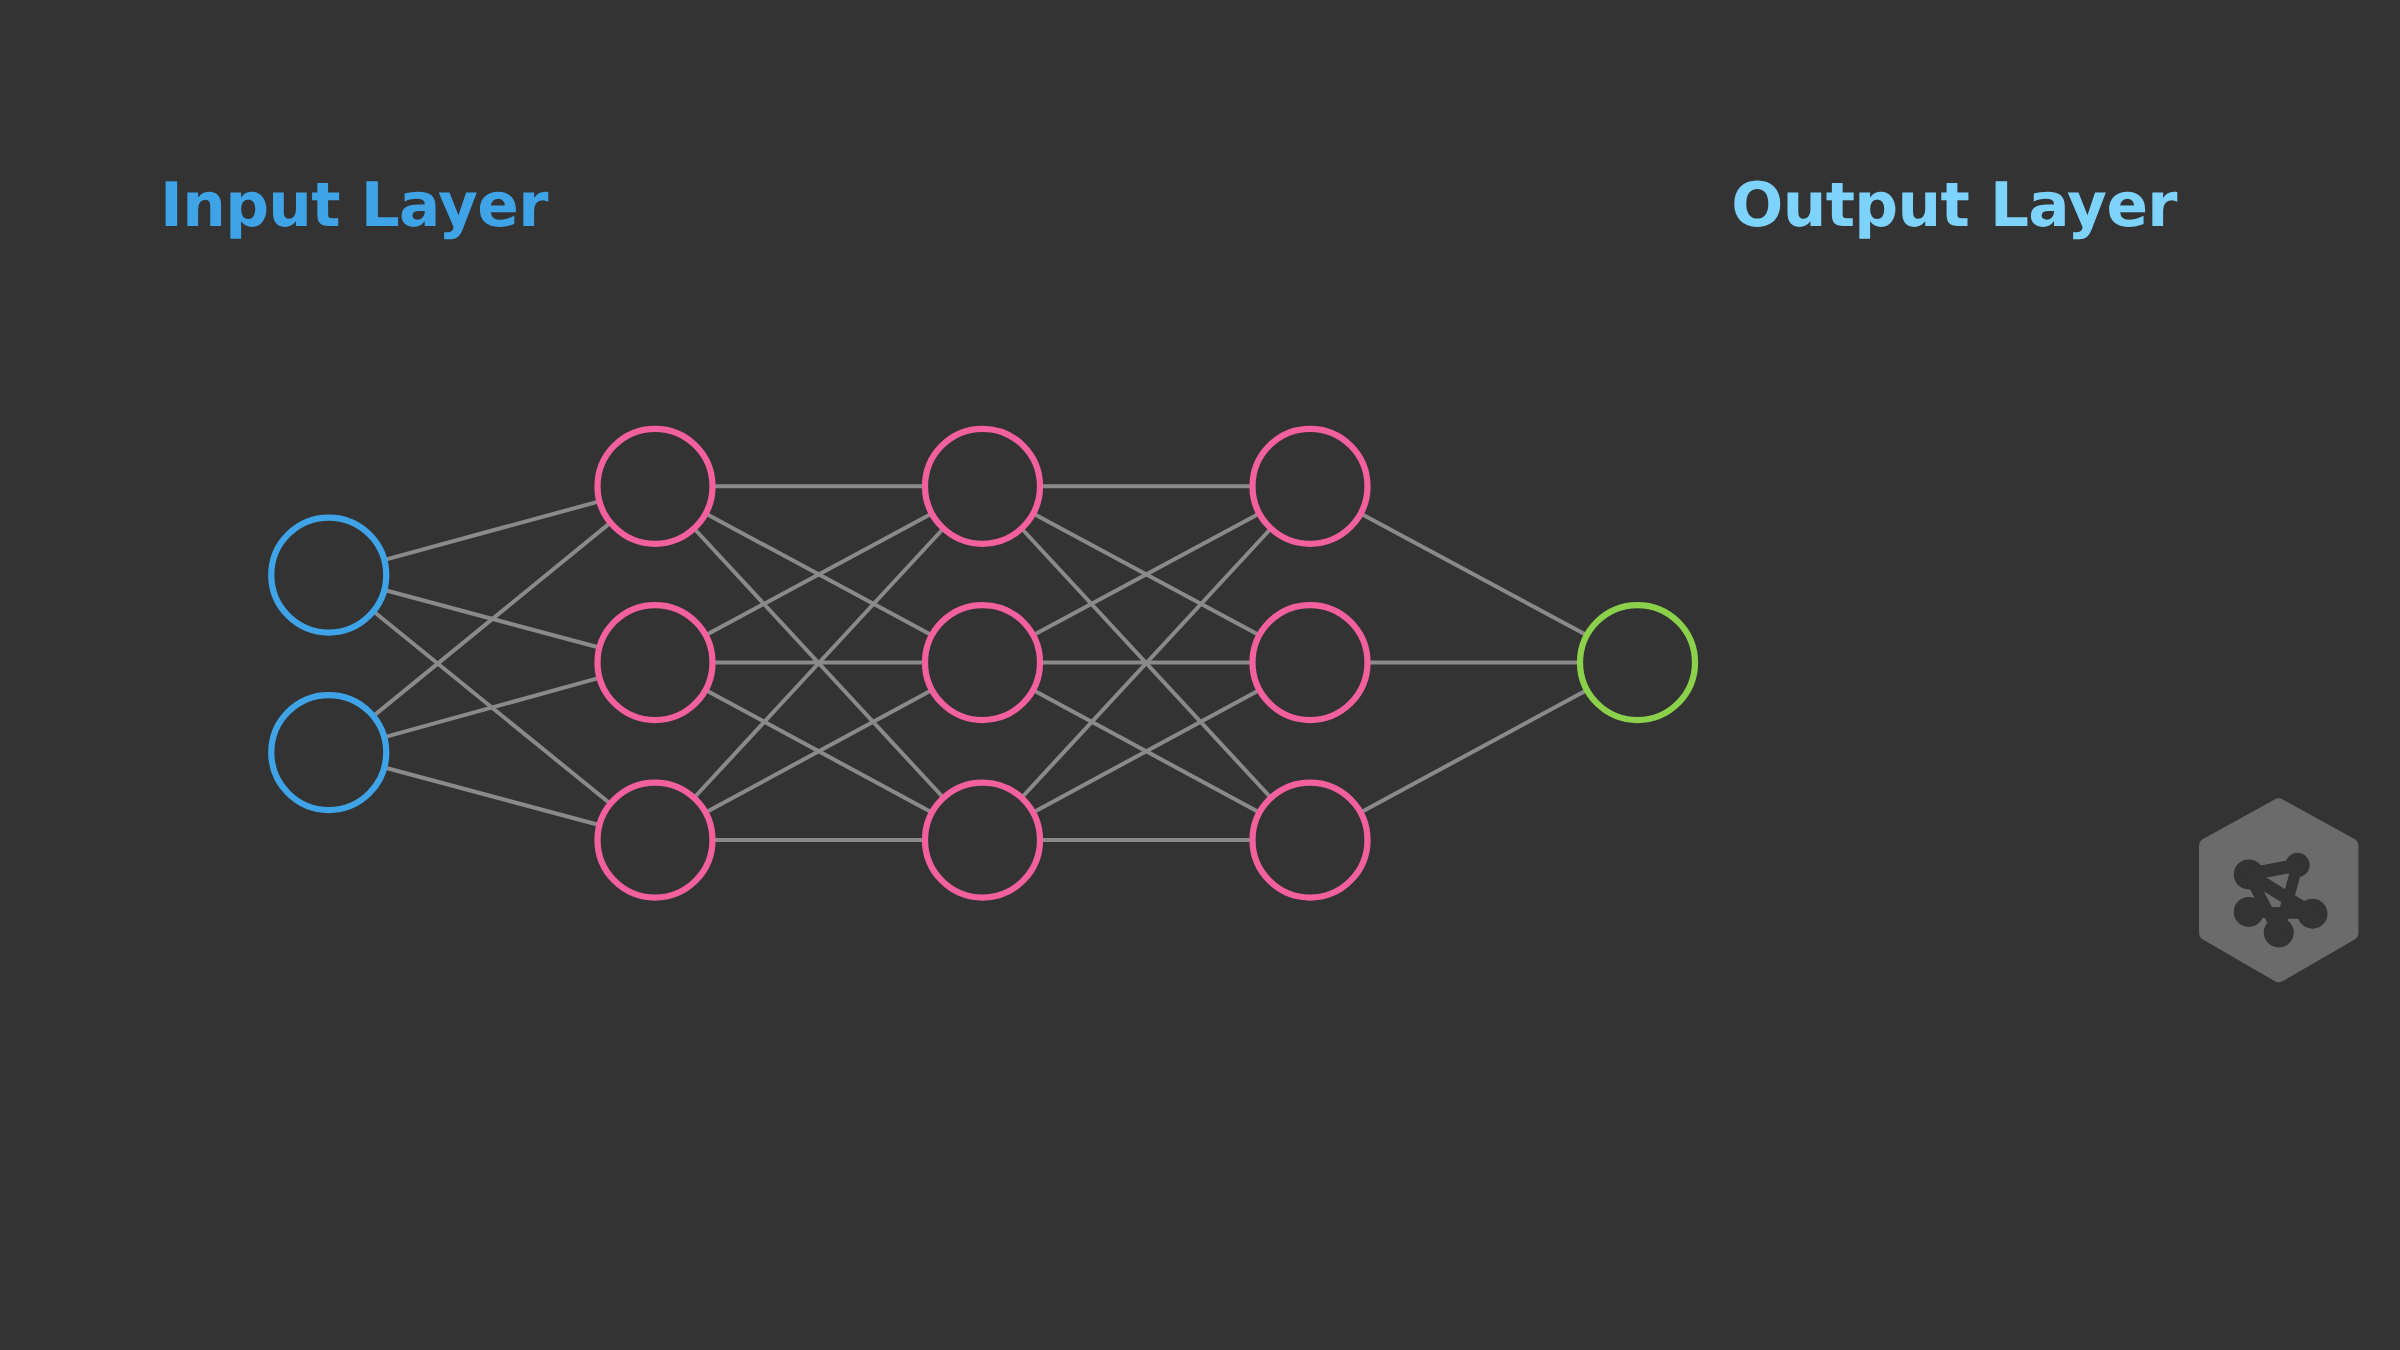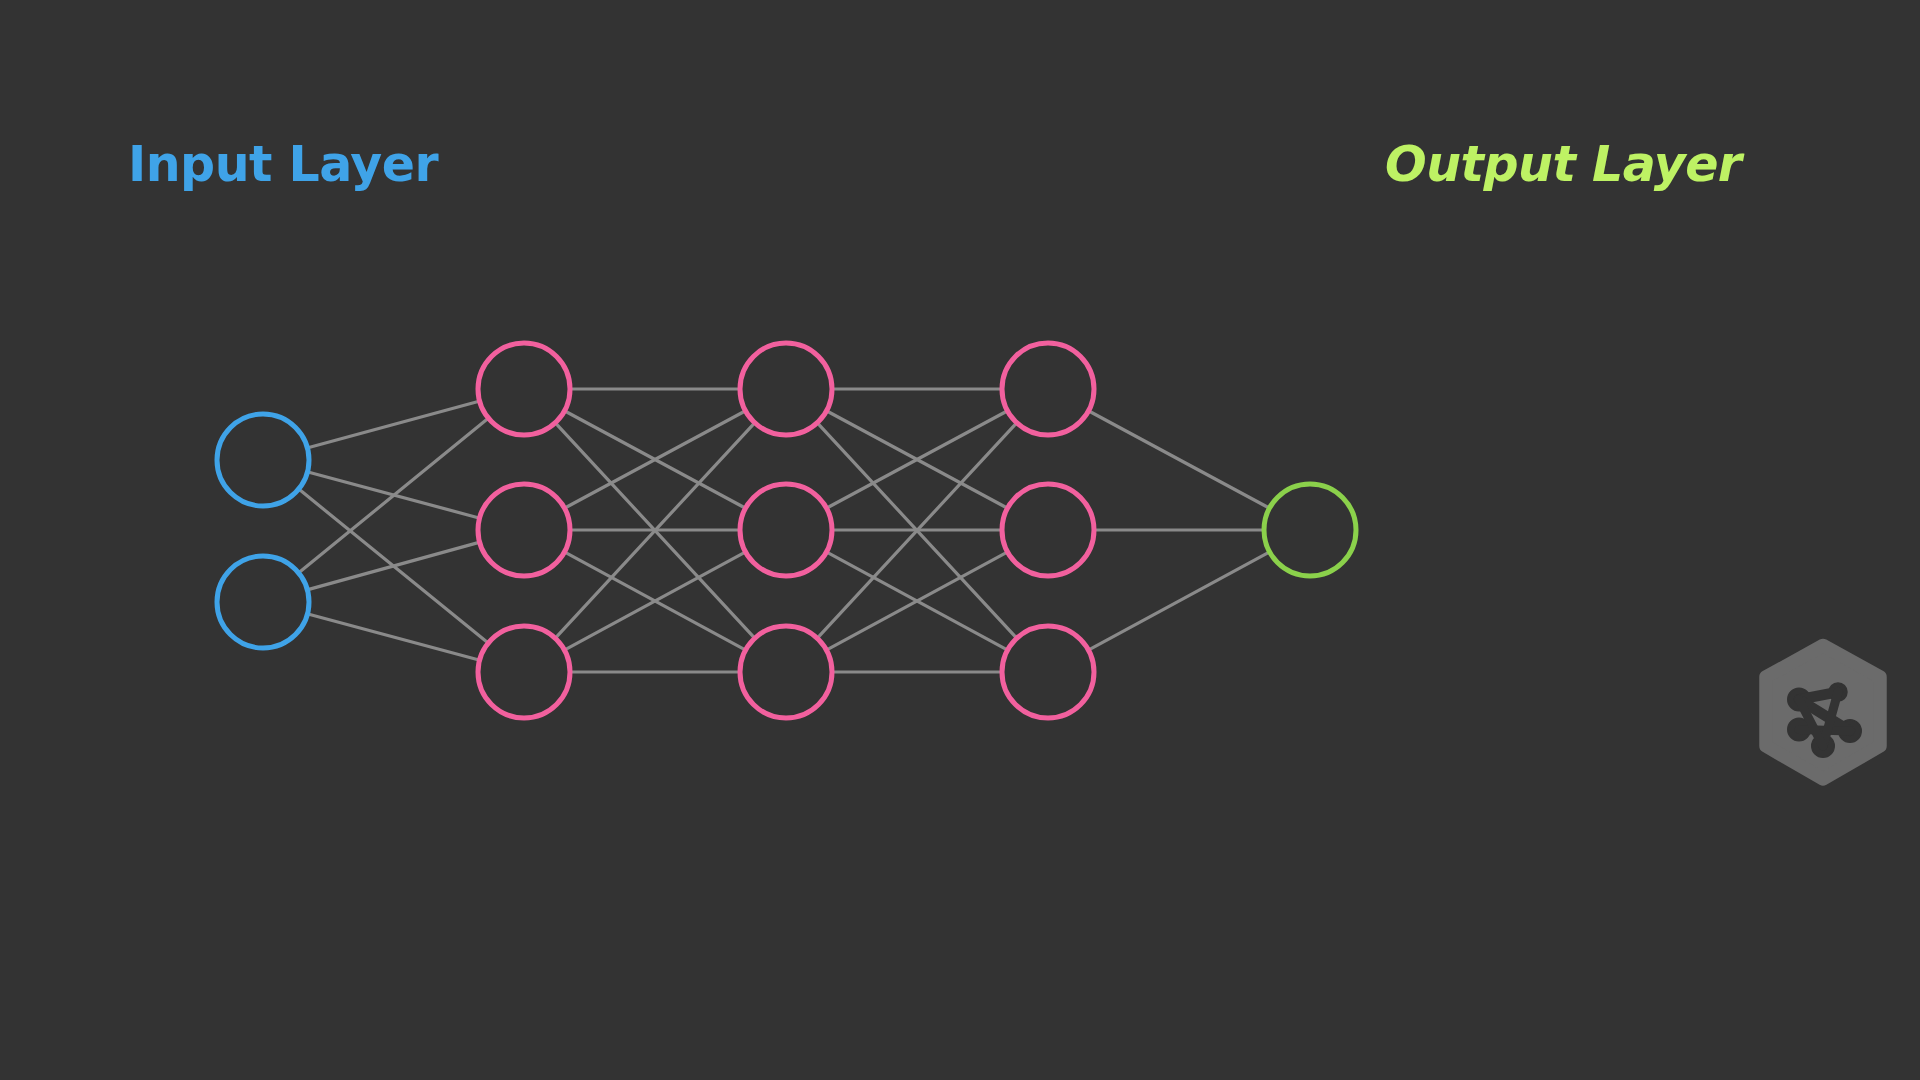--- a/index.html
+++ b/index.html
@@ -66,21 +66,21 @@
     pointer-events: none;
   }
 </style>
 </head>
 <body>
 
 <div id="stage">
 
   <div class="layer-labels">
     <div class="layer-label" id="label-input" style="color: rgb(63, 163, 232);">Input Layer</div>
-    <div class="layer-label" id="label-output" style="color: #bef264; font-style: italic;">Output Layer</div>
+    <div class="layer-label" id="label-output" style="color: #7dd3fc;">Output Layer</div>
   </div>
 
   <svg id="net" viewBox="0 0 1920 1080" xmlns="http://www.w3.org/2000/svg">
     <g id="edges-group">
         <line x1="309.79931123100835" y1="447.2691528835188" x2="477.20068876899165" y2="401.7308471164812" stroke="#8a8a8a" stroke-width="3.2" class="edge"></line>
         <line x1="309.84447303728143" y1="472.56365177245095" x2="477.15552696271857" y2="517.436348227549" stroke="#8a8a8a" stroke-width="3.2" class="edge"></line>
         <line x1="300.6459405790583" y1="490.5783118879707" x2="486.3540594209417" y2="641.4216881120293" stroke="#8a8a8a" stroke-width="3.2" class="edge"></line>
         <line x1="300.57538576494744" y1="571.3350300079164" x2="486.42461423505256" y2="419.66496999208357" stroke="#8a8a8a" stroke-width="3.2" class="edge"></line>
         <line x1="309.75364198299457" y1="589.102443590898" x2="477.24635801700543" y2="542.897556409102" stroke="#8a8a8a" stroke-width="3.2" class="edge"></line>
         <line x1="309.84447303728143" y1="614.563651772451" x2="477.15552696271857" y2="659.436348227549" stroke="#8a8a8a" stroke-width="3.2" class="edge"></line>

